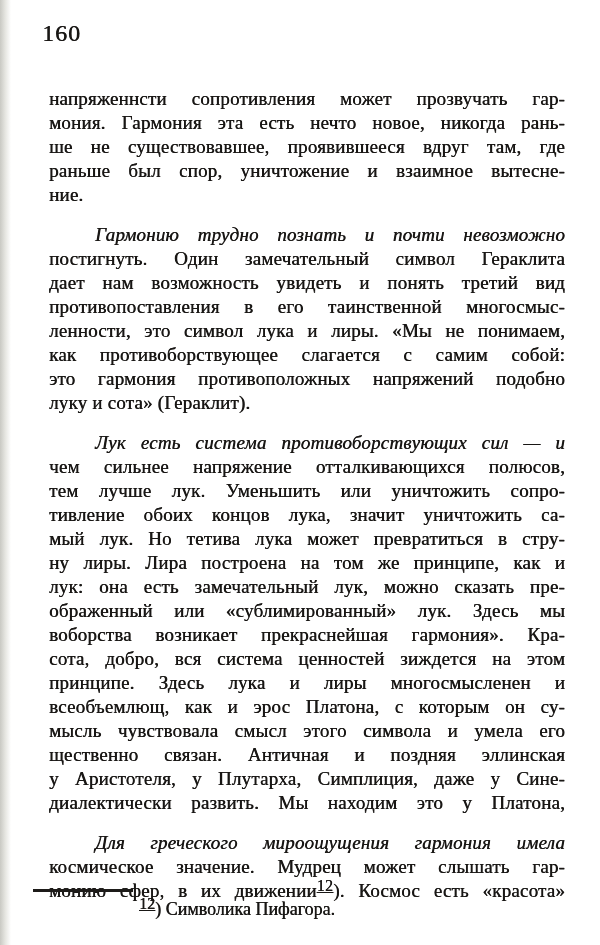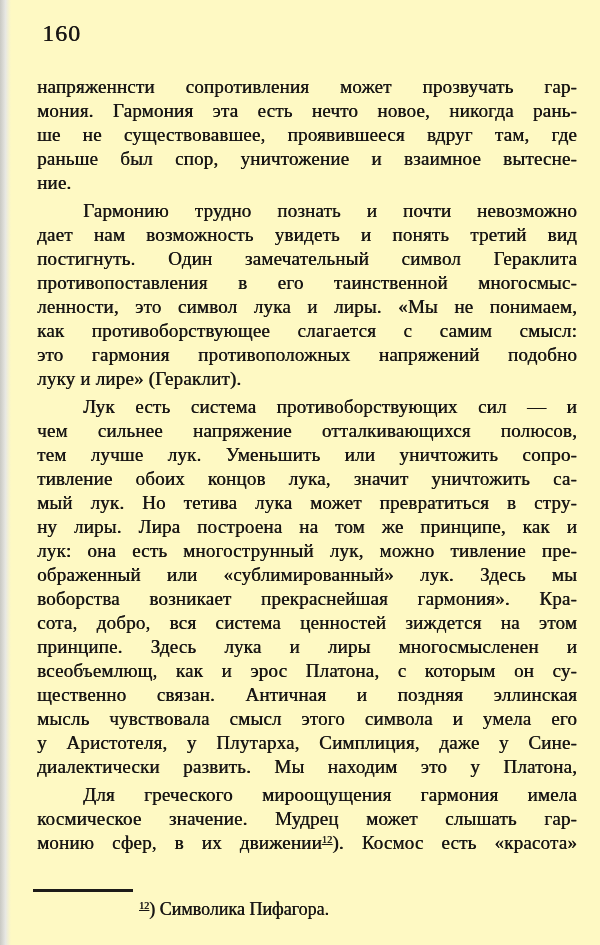--- a/index.html
+++ b/index.html
@@ -1,47 +1,47 @@
 <!DOCTYPE html>
 <html><head>
 <meta charset="utf-8">
 <style>
   html, body { margin: 0; padding: 0; background: #e8e8e4; }
   .page {
     position: relative;
     width: 600px; height: 945px;
-    background: #fef9c3;
+    background: #ffffff;
     overflow: hidden;
     font-family: "Liberation Serif", "DejaVu Serif", serif;
     color: #191715;
   }
   .edge-shadow {
     position: absolute; left: 0; top: 0; bottom: 0; width: 11px;
     background: linear-gradient(to right, #c9c9c3, #e7e7e2 50%, rgba(240,240,235,0));
   }
   .page-number {
     position: absolute; left: 42px; top: 20px;
     font-size: 24px; letter-spacing: 1px;
     text-shadow: 0.5px 0 0 currentColor;
   }
   .body-text {
     position: absolute; left: 33px; top: 71px; width: 548px;
     text-shadow: 0.4px 0 0 currentColor;
   }
-  .para { margin: 4px; padding: 0; }
+  .para { margin: 16px; padding: 0; }
   .line {
     font-size: 19px; line-height: 24px; height: 24px;
     text-align: justify; text-align-last: justify;
     letter-spacing: 0.2px;
     overflow: hidden;
   }
   .line.last { text-align-last: left; }
-  .line.indent { text-indent: 46px; }
+  .line.indent { text-indent: 46px; font-style: italic; }
   .sup {
-    font-size: 10px; line-height: 0;
+    font-size: 16px; line-height: 0;
     position: relative; top: -6px; text-decoration: underline;
   }
   .footnote-rule {
     position: absolute; left: 33px; top: 889px; width: 100px; height: 0;
     border-top: 3px solid #1d1b19;
   }
   .footnote {
     position: absolute; left: 33px; top: 898px; width: 548px;
     font-size: 18px; line-height: 22px;
     text-indent: 106px;
@@ -65,44 +65,44 @@
     <div class="para">
       <div class="line">напряженнсти сопротивления может прозвучать гар-</div>
       <div class="line">мония. Гармония эта есть нечто новое, никогда рань-</div>
       <div class="line">ше не существовавшее, проявившееся вдруг там, где</div>
       <div class="line">раньше был спор, уничтожение и взаимное вытесне-</div>
       <div class="line last">ние.</div>
     </div>
 
     <div class="para">
       <div class="line indent">Гармонию трудно познать и почти невозможно</div>
+      <div class="line">постигнуть. Один замечательный символ Гераклита</div>
       <div class="line">дает нам возможность увидеть и понять третий вид</div>
-      <div class="line">постигнуть. Один замечательный символ Гераклита</div>
       <div class="line">противопоставления в его таинственной многосмыс-</div>
       <div class="line">ленности, это символ лука и лиры. «Мы не понимаем,</div>
-      <div class="line">как противоборствующее слагается с самим смысл:</div>
+      <div class="line">как противоборствующее слагается с самим собой:</div>
       <div class="line">это гармония противоположных напряжений подобно</div>
-      <div class="line last">луку и лире» (Гераклит).</div>
+      <div class="line last">луку и сота» (Гераклит).</div>
     </div>
 
     <div class="para">
       <div class="line indent">Лук есть система противоборствующих сил — и</div>
       <div class="line">чем сильнее напряжение отталкивающихся полюсов,</div>
       <div class="line">тем лучше лук. Уменьшить или уничтожить сопро-</div>
       <div class="line">тивление обоих концов лука, значит уничтожить са-</div>
       <div class="line">мый лук. Но тетива лука может превратиться в стру-</div>
       <div class="line">ну лиры. Лира построена на том же принципе, как и</div>
-      <div class="line">лук: она есть многострунный лук, можно тивление пре-</div>
+      <div class="line">лук: она есть замечательный лук, можно сказать пре-</div>
       <div class="line">ображенный или «сублимированный» лук. Здесь мы</div>
       <div class="line">воборства возникает прекраснейшая гармония». Кра-</div>
       <div class="line">сота, добро, вся система ценностей зиждется на этом</div>
       <div class="line">принципе. Здесь лука и лиры многосмысленен и</div>
       <div class="line">всеобъемлющ, как и эрос Платона, с которым он су-</div>
+      <div class="line">мысль чувствовала смысл этого символа и умела его</div>
       <div class="line">щественно связан. Античная и поздняя эллинская</div>
-      <div class="line">мысль чувствовала смысл этого символа и умела его</div>
       <div class="line">у Аристотеля, у Плутарха, Симплиция, даже у Сине-</div>
       <div class="line">диалектически развить. Мы находим это у Платона,</div>
     </div>
 
     <div class="para">
       <div class="line indent">Для греческого мироощущения гармония имела</div>
       <div class="line">космическое значение. Мудрец может слышать гар-</div>
       <div class="line"><span>монию сфер, в их движении</span><span class="sup">12</span><span>). Космос есть «красота»</span></div>
     </div>
 

